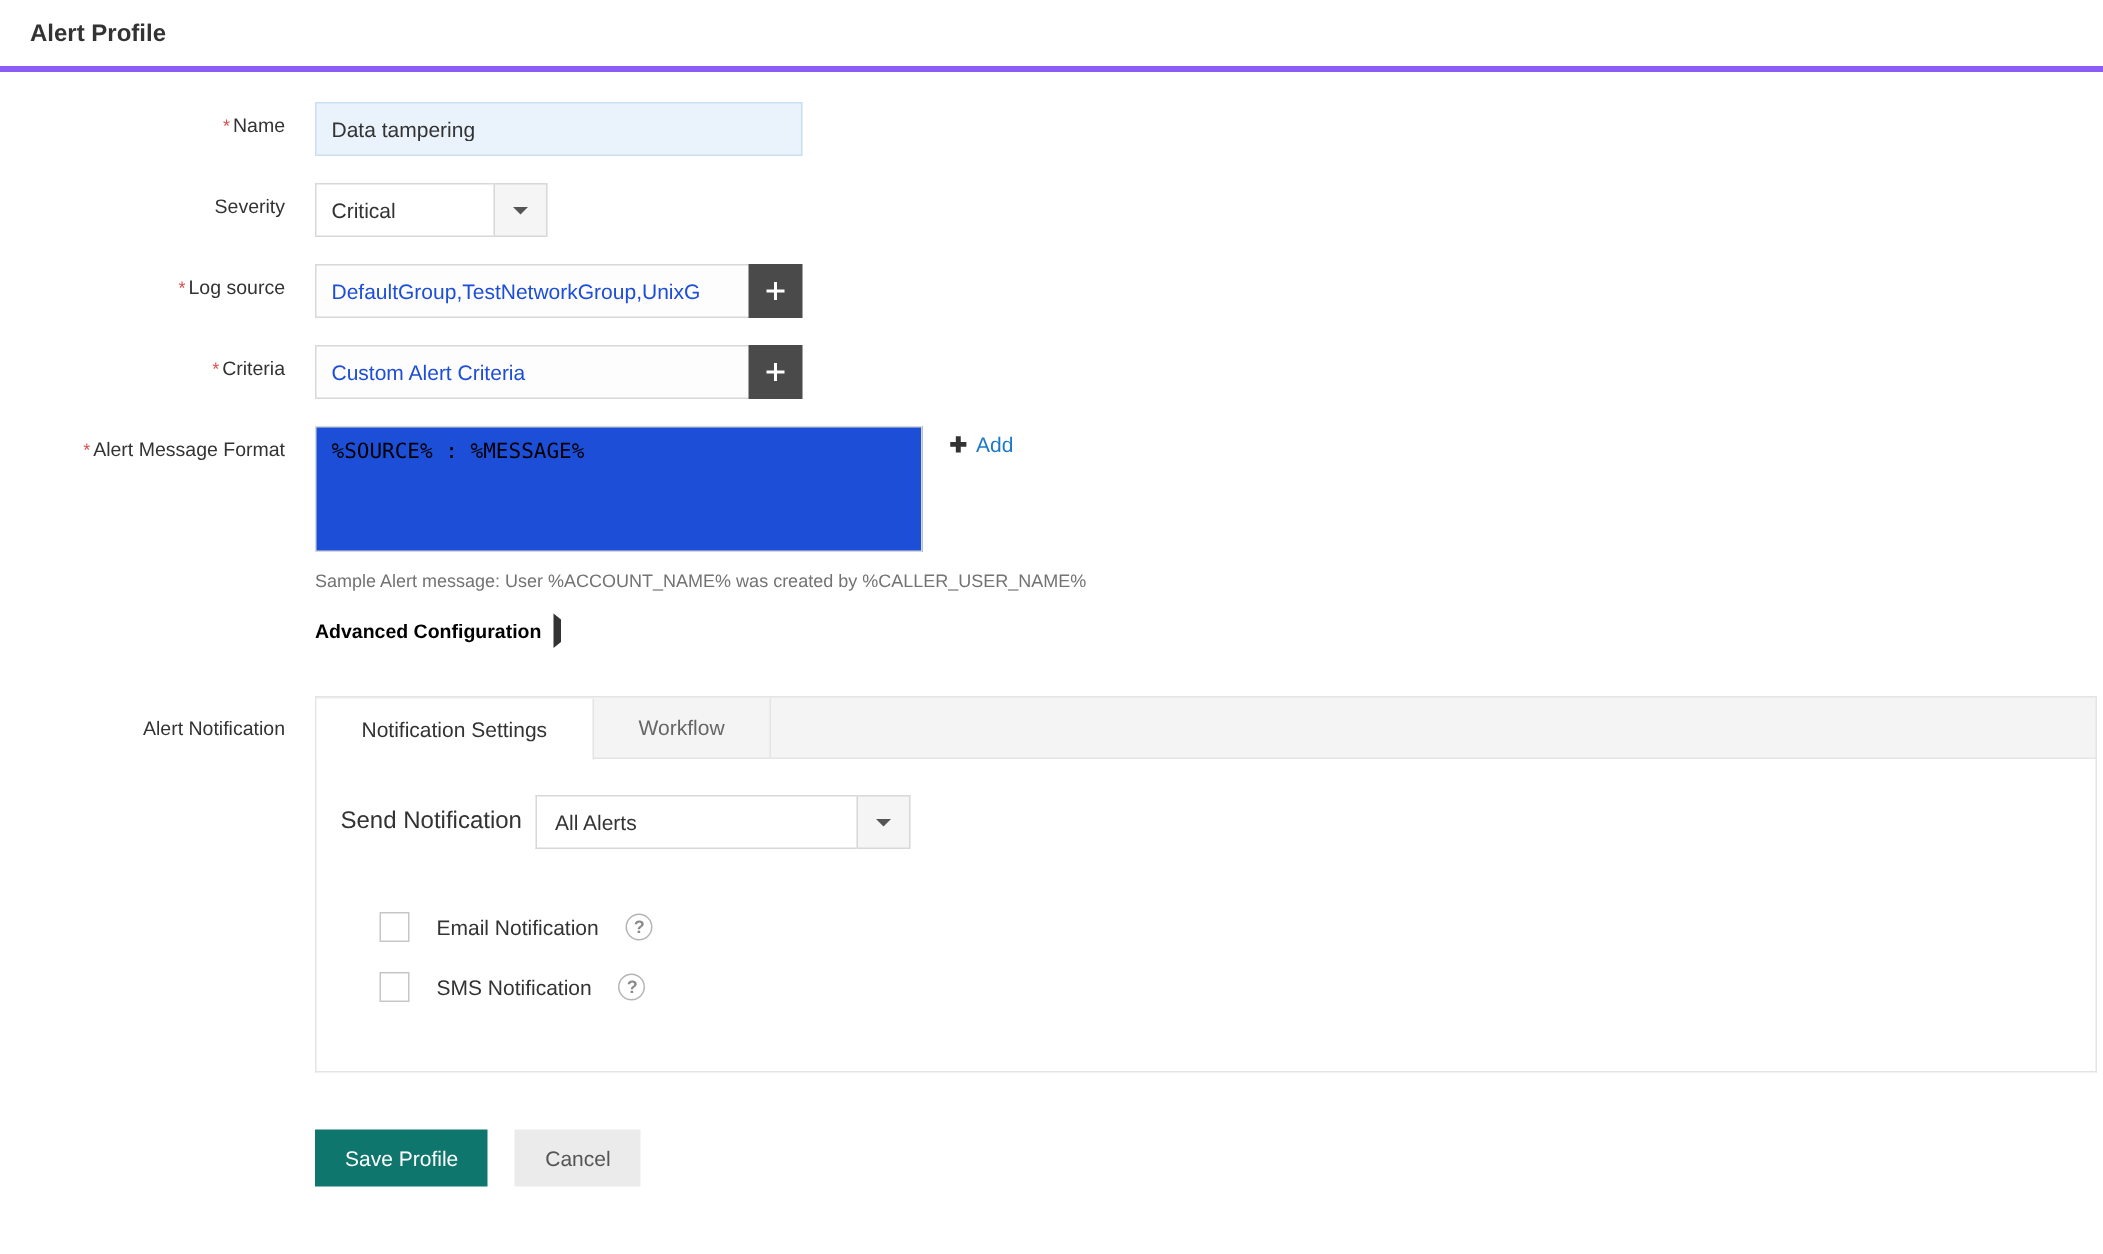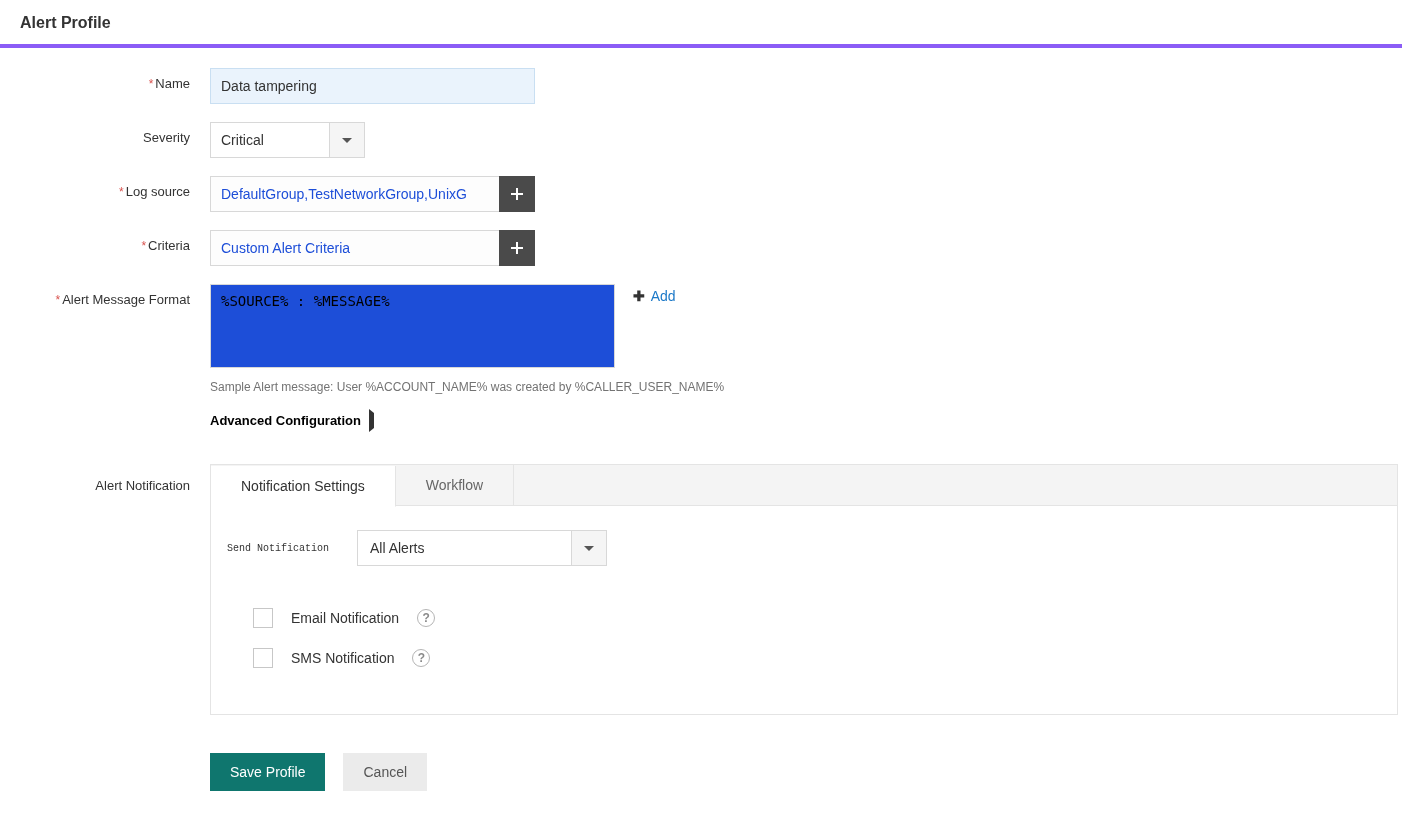--- a/index.html
+++ b/index.html
@@ -172,21 +172,21 @@
     top: 1px;
     border-bottom: 1px solid #fff;
     margin-bottom: -1px;
   }
   .tab-panel {
     border: 1px solid #e4e4e4;
     border-top: none;
     padding: 24px 16px 40px 16px;
   }
   .inner-row { display: flex; align-items: center; margin-bottom: 24px; }
-  .inner-label { font-size:10px; color:#333; width: 130px; font-family: Liberation Mono, monospace; }
+  .inner-label { font-size:16px; color:#333; width: 130px; }
   .select-wrap-wide {
     display: flex;
     width: 250px;
     height: 36px;
   }
   .cb-row { display: flex; align-items: center; margin-left: 26px; margin-bottom: 20px; }
   .cb {
     width: 20px; height: 20px;
     border: 1px solid #c7c7c7;
     background:#fff;

